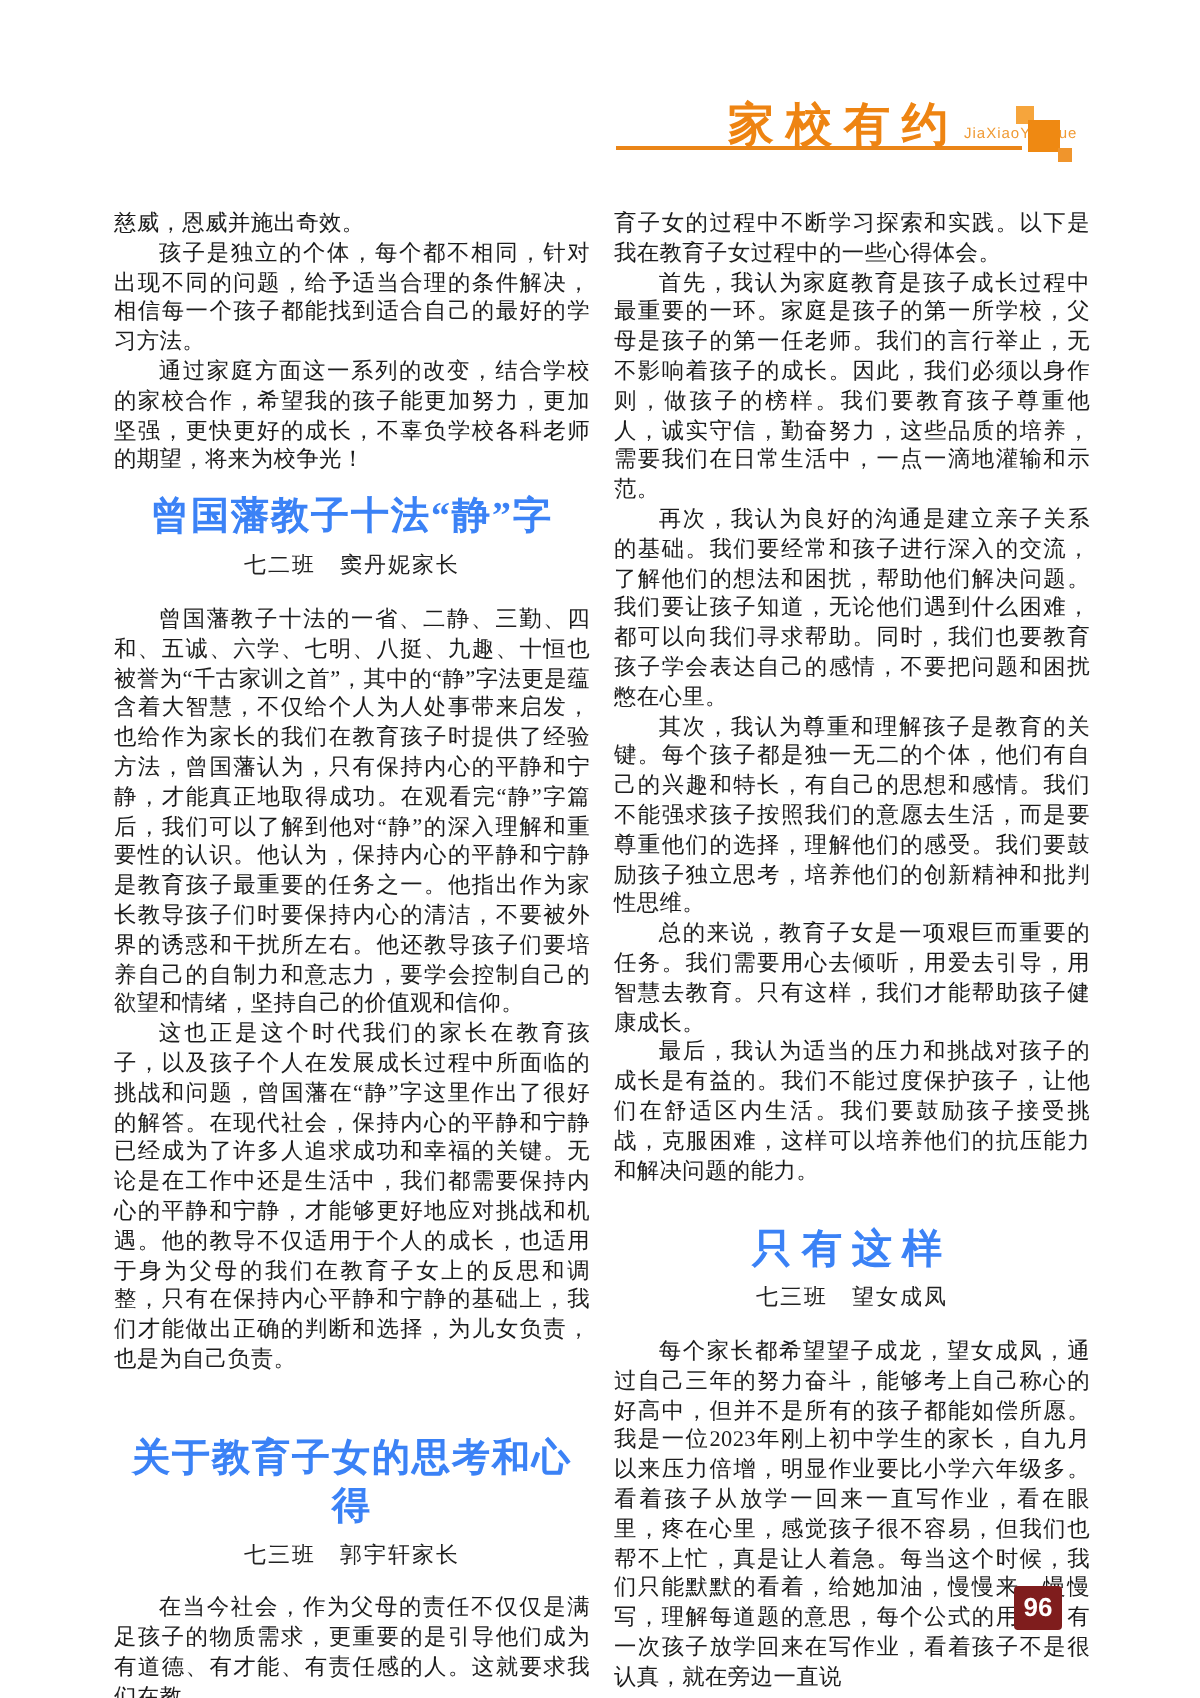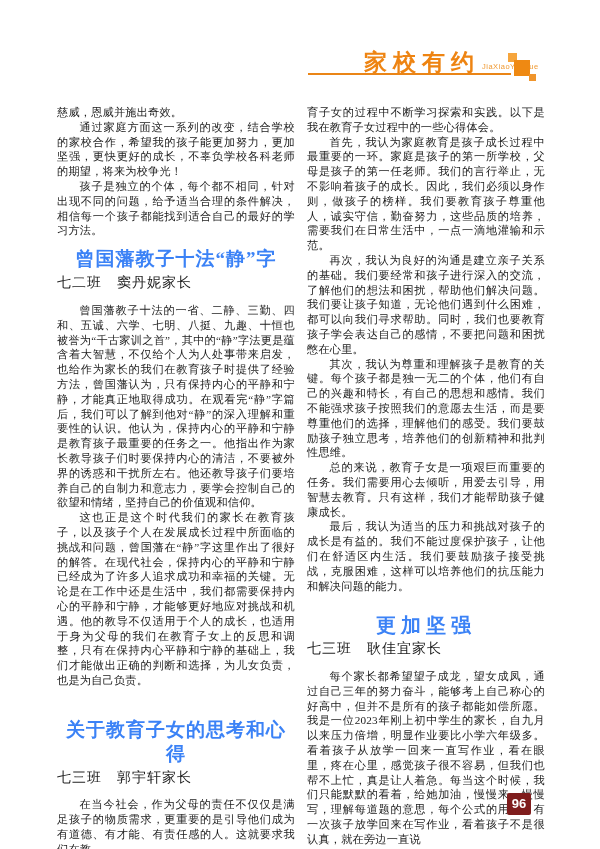--- a/index.html
+++ b/index.html
@@ -24,21 +24,21 @@
   .col-left{left:57px;}
   .col-right{left:307px;}
   p{margin:0;}
   p.para{text-indent:2em;}
   p.cont{text-indent:0;font-family:Liberation Serif, serif;}
 
   .title{margin:9px 0 5px;font-size:19px;line-height:24px;font-weight:bold;text-align:center;
          letter-spacing:1px;color:#3b82f6;}
   .title-2{margin-top:30px;}
   .title-3{margin-top:20px;font-size:20px;letter-spacing:5px;}
-  .byline{margin:0 0 12px;font-size:14px;text-align:left;letter-spacing:1px;color:#222;}
+  .byline{margin:0 0 12px;font-size:11px;text-align:center;letter-spacing:1px;color:#222;}
 
   
   .page-num{position:absolute;left:507px;top:793px;width:24px;height:22px;background:#7f1d1d;
             color:#ffffff;font-family:"Liberation Sans","DejaVu Sans",sans-serif;font-weight:bold;
             font-size:13px;line-height:22px;text-align:center;border-radius:2px;}
 </style>
 </head>
 <body>
 
 <div class="page">
@@ -47,40 +47,40 @@
   <div class="brand">家校有约</div>
   <div class="brand-sub">JiaXiaoYouYue</div>
   <div class="logo">
     <i class="sq1"></i>
       <i class="sq2"></i>
       <i class="sq3"></i>
   </div>
 
   <div class="col col-left">
     <p class="cont">慈威，恩威并施出奇效。</p>
+    <p class="para">孩子是独立的个体，每个都不相同，针对出现不同的问题，给予适当合理的条件解决，相信每一个孩子都能找到适合自己的最好的学习方法。</p>
     <p class="para">通过家庭方面这一系列的改变，结合学校的家校合作，希望我的孩子能更加努力，更加坚强，更快更好的成长，不辜负学校各科老师的期望，将来为校争光！</p>
-    <p class="para">孩子是独立的个体，每个都不相同，针对出现不同的问题，给予适当合理的条件解决，相信每一个孩子都能找到适合自己的最好的学习方法。</p>
 
     <h2 class="title">曾国藩教子十法“静”字</h2>
     <div class="byline">七二班　窦丹妮家长</div>
     <p class="para">曾国藩教子十法的一省、二静、三勤、四和、五诚、六学、七明、八挺、九趣、十恒也被誉为“千古家训之首”，其中的“静”字法更是蕴含着大智慧，不仅给个人为人处事带来启发，也给作为家长的我们在教育孩子时提供了经验方法，曾国藩认为，只有保持内心的平静和宁静，才能真正地取得成功。在观看完“静”字篇后，我们可以了解到他对“静”的深入理解和重要性的认识。他认为，保持内心的平静和宁静是教育孩子最重要的任务之一。他指出作为家长教导孩子们时要保持内心的清洁，不要被外界的诱惑和干扰所左右。他还教导孩子们要培养自己的自制力和意志力，要学会控制自己的欲望和情绪，坚持自己的价值观和信仰。</p>
     <p class="para">这也正是这个时代我们的家长在教育孩子，以及孩子个人在发展成长过程中所面临的挑战和问题，曾国藩在“静”字这里作出了很好的解答。在现代社会，保持内心的平静和宁静已经成为了许多人追求成功和幸福的关键。无论是在工作中还是生活中，我们都需要保持内心的平静和宁静，才能够更好地应对挑战和机遇。他的教导不仅适用于个人的成长，也适用于身为父母的我们在教育子女上的反思和调整，只有在保持内心平静和宁静的基础上，我们才能做出正确的判断和选择，为儿女负责，也是为自己负责。</p>
 
     <h2 class="title title-2">关于教育子女的思考和心得</h2>
     <div class="byline">七三班　郭宇轩家长</div>
     <p class="para">在当今社会，作为父母的责任不仅仅是满足孩子的物质需求，更重要的是引导他们成为有道德、有才能、有责任感的人。这就要求我们在教</p>
   </div>
 
   <div class="col col-right">
     <p class="cont">育子女的过程中不断学习探索和实践。以下是我在教育子女过程中的一些心得体会。</p>
     <p class="para">首先，我认为家庭教育是孩子成长过程中最重要的一环。家庭是孩子的第一所学校，父母是孩子的第一任老师。我们的言行举止，无不影响着孩子的成长。因此，我们必须以身作则，做孩子的榜样。我们要教育孩子尊重他人，诚实守信，勤奋努力，这些品质的培养，需要我们在日常生活中，一点一滴地灌输和示范。</p>
     <p class="para">再次，我认为良好的沟通是建立亲子关系的基础。我们要经常和孩子进行深入的交流，了解他们的想法和困扰，帮助他们解决问题。我们要让孩子知道，无论他们遇到什么困难，都可以向我们寻求帮助。同时，我们也要教育孩子学会表达自己的感情，不要把问题和困扰憋在心里。</p>
     <p class="para">其次，我认为尊重和理解孩子是教育的关键。每个孩子都是独一无二的个体，他们有自己的兴趣和特长，有自己的思想和感情。我们不能强求孩子按照我们的意愿去生活，而是要尊重他们的选择，理解他们的感受。我们要鼓励孩子独立思考，培养他们的创新精神和批判性思维。</p>
     <p class="para">总的来说，教育子女是一项艰巨而重要的任务。我们需要用心去倾听，用爱去引导，用智慧去教育。只有这样，我们才能帮助孩子健康成长。</p>
     <p class="para">最后，我认为适当的压力和挑战对孩子的成长是有益的。我们不能过度保护孩子，让他们在舒适区内生活。我们要鼓励孩子接受挑战，克服困难，这样可以培养他们的抗压能力和解决问题的能力。</p>
 
-    <h2 class="title title-3">更加坚强</h2>
-    <div class="byline">七三班　耿佳宜家长</div>
+    <h2 class="title title-3">只有这样</h2>
+    <div class="byline">七三班　望女成凤</div>
     <p class="para">每个家长都希望望子成龙，望女成凤，通过自己三年的努力奋斗，能够考上自己称心的好高中，但并不是所有的孩子都能如偿所愿。我是一位2023年刚上初中学生的家长，自九月以来压力倍增，明显作业要比小学六年级多。看着孩子从放学一回来一直写作业，看在眼里，疼在心里，感觉孩子很不容易，但我们也帮不上忙，真是让人着急。每当这个时候，我们只能默默的看着，给她加油，慢慢来，慢慢写，理解每道题的意思，每个公式的用法，有一次孩子放学回来在写作业，看着孩子不是很认真，就在旁边一直说</p>
   </div>
 
   <div class="page-num">96</div>
 </div>
 
 </body></html>

